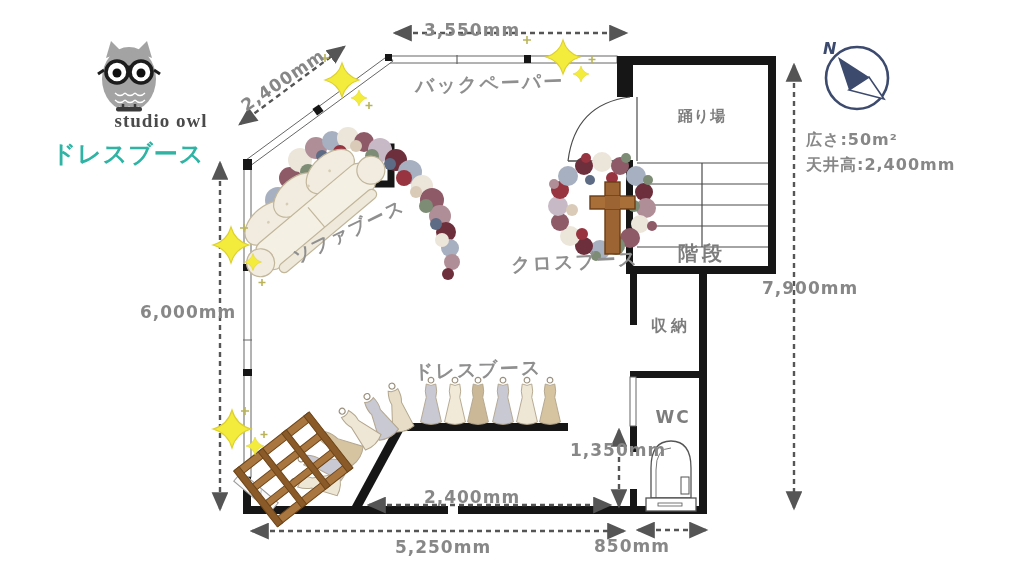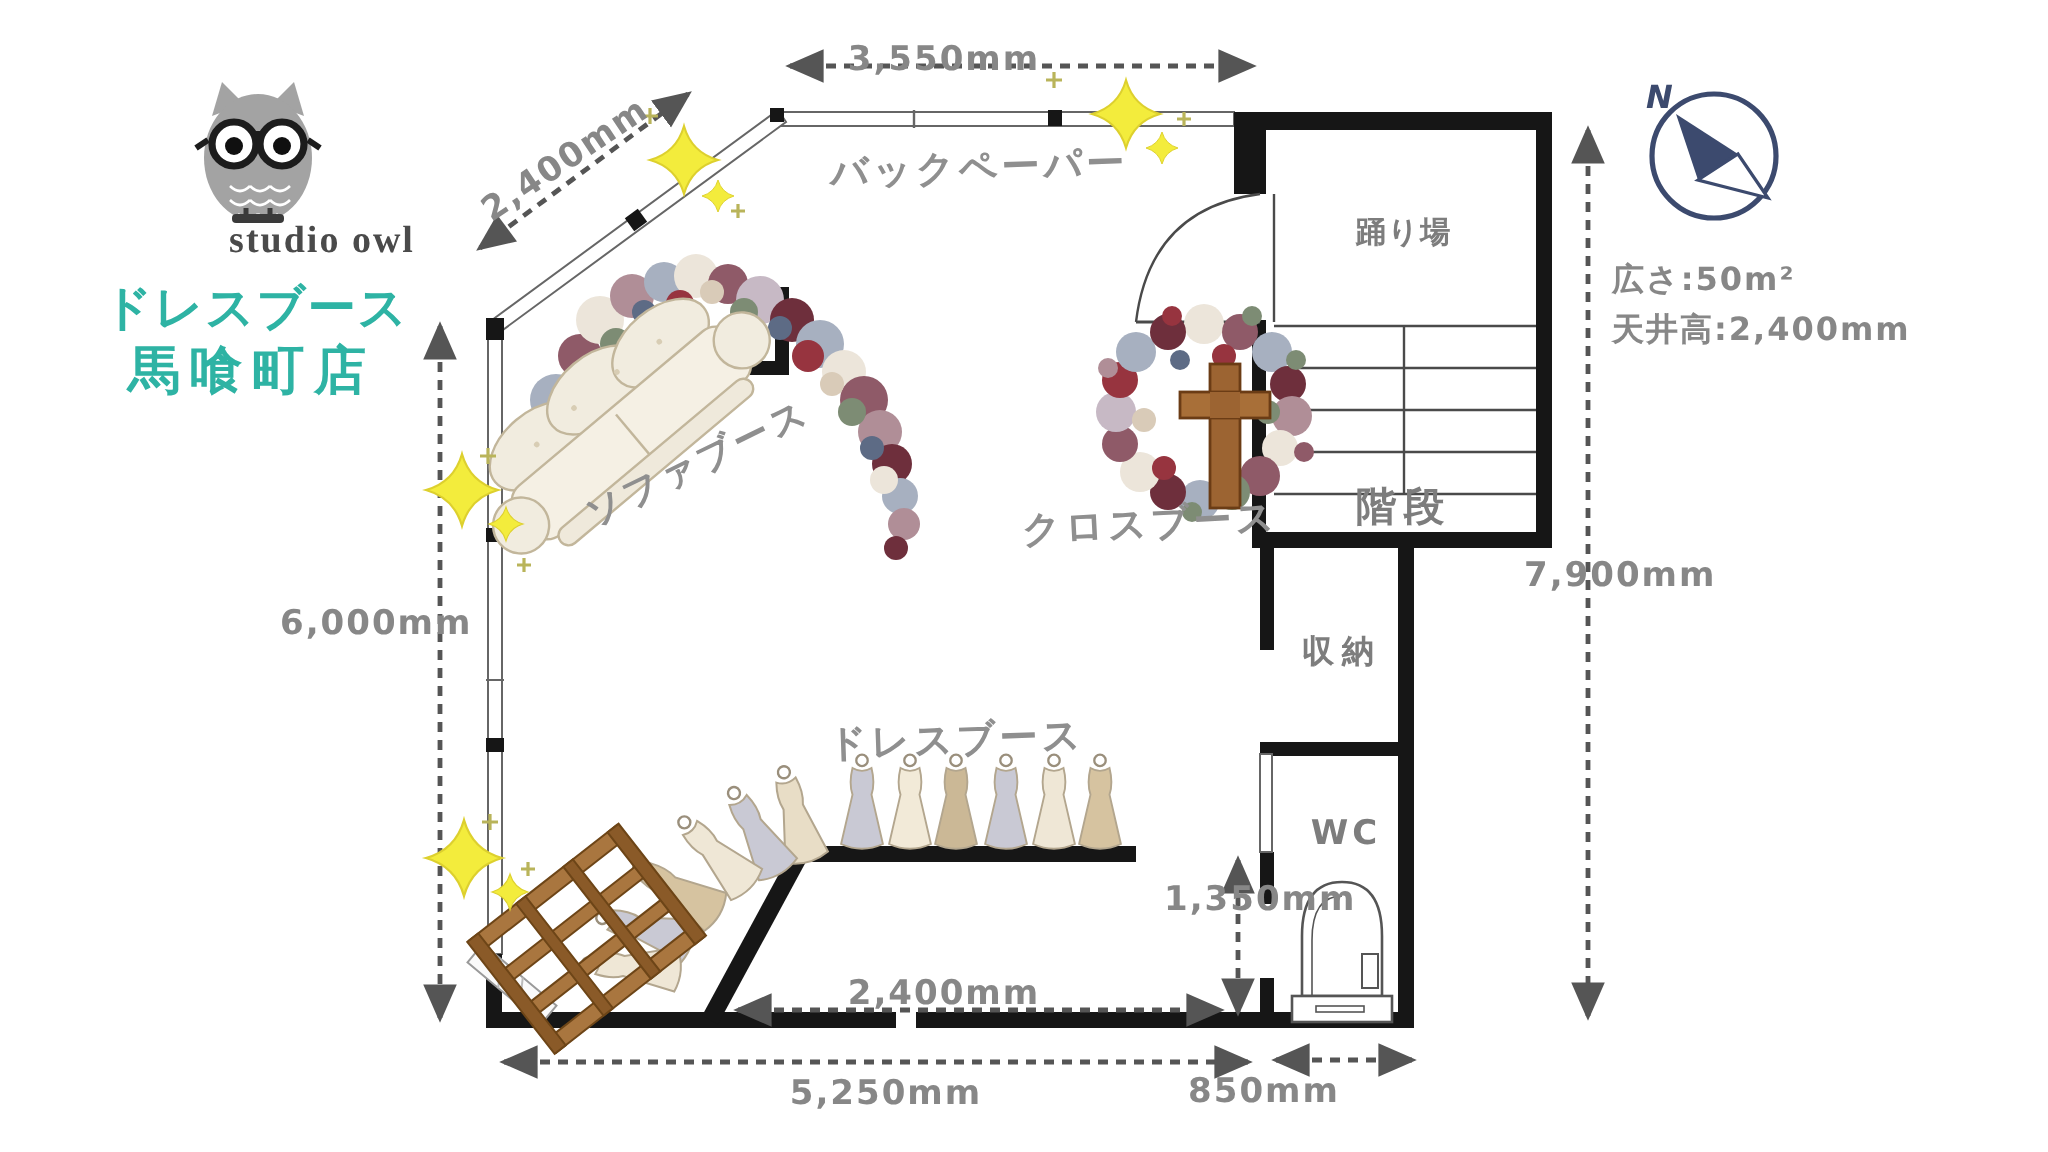--- a/index.html
+++ b/index.html
@@ -13,21 +13,21 @@
   
   .logo-text{left:129px;top:110px;transform:translateX(-50%);font-family:"Liberation Serif","DejaVu Serif",serif;
              font-size:19px;font-weight:700;color:#4a4a4a;letter-spacing:1px;margin-left:32px;}
   .store1{left:128px;top:138px;transform:translateX(-50%);font-size:24px;letter-spacing:1px;color:#2eb3a4;font-weight:700;}
   .store2{left:126px;top:168px;transform:translateX(-50%);font-size:26px;letter-spacing:5px;color:#2eb3a4;font-weight:700;}
   
   .dim-top{left:472px;top:20px;transform:translateX(-50%);}
   .dim-diag{left:243px;top:97px;transform:rotate(-34deg);transform-origin:0 50%;}
   .dim-left{left:140px;top:302px;}
   .dim-right{left:762px;top:278px;}
-  .dim-1350{left:582px;top:440px;}
+  .dim-1350{left:570px;top:440px;}
   .dim-2400b{left:472px;top:487px;transform:translateX(-50%);}
   .dim-5250{left:443px;top:537px;transform:translateX(-50%);}
   .dim-850{left:632px;top:536px;transform:translateX(-50%);}
   
   .backpaper{left:415px;top:71px;transform:rotate(-2deg);}
   .sofa-l{left:294px;top:246px;transform:rotate(-26deg);transform-origin:0 50%;font-size:18px;}
   .cross-l{left:511px;top:249px;transform:rotate(-3deg);}
   .dress-l{left:414px;top:357px;transform:rotate(-2deg);}
   .makeup-l{left:421px;top:450px;}
   
@@ -328,21 +328,20 @@
 
     <g>
       <circle cx="857" cy="78" r="31" fill="none" stroke="#3c4a6e" stroke-width="2.6"></circle>
       <polygon points="838,57 869,77 849,90" fill="#3c4a6e"></polygon>
       <polygon points="884,99 869,77 849,90" fill="#ffffff" stroke="#3c4a6e" stroke-width="1.6"></polygon>
     </g>
   </svg>
 
   <div class="txt logo-text">studio owl</div>
   <div class="txt store1">ドレスブース</div>
-  <div class="txt store2">馬喰町店</div>
 
   <div class="txt dim dim-top">3,550mm</div>
   <div class="txt dim dim-diag">2,400mm</div>
   <div class="txt dim dim-left">6,000mm</div>
   <div class="txt dim dim-right">7,900mm</div>
   <div class="txt dim dim-1350">1,350mm</div>
   <div class="txt dim dim-2400b">2,400mm</div>
   <div class="txt dim dim-5250">5,250mm</div>
   <div class="txt dim dim-850">850mm</div>
 

